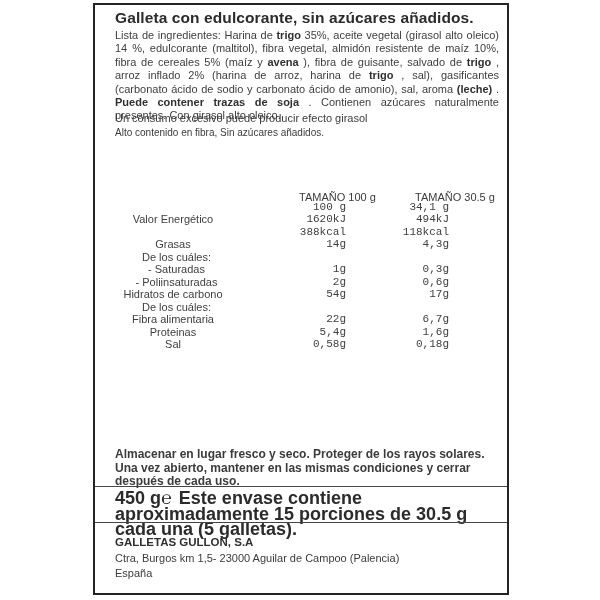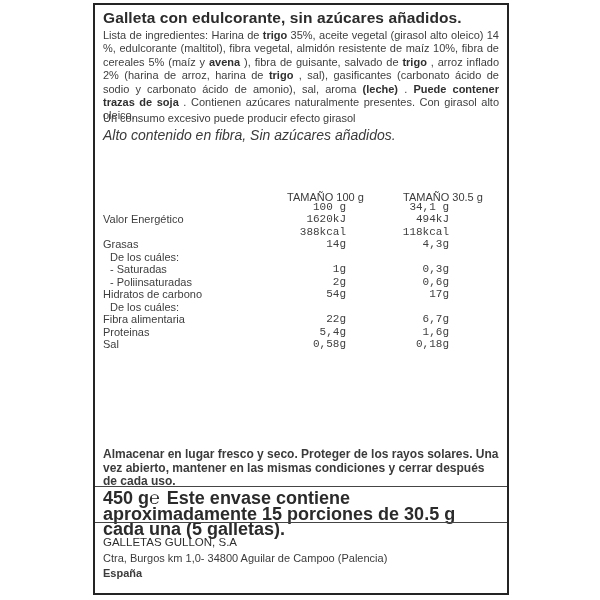--- a/index.html
+++ b/index.html
@@ -7,56 +7,56 @@
   body {
     font-family:"Liberation Sans", sans-serif;
     color:#3b3b3b;
     position:relative;
     overflow:hidden;
   }
   .label-box {
     position:absolute; left:93px; top:3px; width:416px; height:592px;
     background:#fff; border:2px solid #242424;
   }
-  .sec { position:absolute; left:8px; right:8px; }
+  .sec { position:absolute; left:20px; right:8px; }
   .title {
     top:4px; font-size:15.5px; font-weight:bold; color:#2b2b2b;
     letter-spacing:0.1px; white-space:nowrap;
   }
   .ingredients {
     top:24px; font-size:11px; line-height:13.4px; text-align:justify; color:#3e3e3e;
   }
   .ingredients b { color:#303030; }
   .warning { top:107px; font-size:11px; }
-  .claims  { top:122px; font-size:14px;font-style:italic; }
+  .claims  { top:122px; font-size:10px; }
   .thead { top:152px; height:14px; font-size:11px;margin-top:34px; }
   .thead .h1 { position:absolute; left:184px; white-space:nowrap; }
   .thead .h2 { position:absolute; left:300px; white-space:nowrap; }
   table.nutri {
     position:absolute; left:8px; top:196px; width:346px;
     border-collapse:collapse; table-layout:fixed;
   }
   table.nutri td {
     font-size:11px; line-height:12.45px; padding:0;
     white-space:nowrap; vertical-align:top; color:#3e3e3e;
   }
-  td.n-name { text-align:left; }
+  td.n-name { text-align:center; }
   td.n-name.ind { padding-left:7px; }
   td.n-val  { text-align:right;font-family:Liberation Mono, monospace; }
   .storage { top:443px; font-size:12px; line-height:13.5px;font-weight:bold; }
   .rule { position:absolute; left:0; right:0; height:1px; background:#454545; }
   .rule-1 { top:481px; }
   .rule-2 { top:517px; }
   .netweight {
     top:486px; font-size:18px; font-weight:bold; line-height:15.5px; color:#2b2b2b;
   }
   .netweight .emark { margin-right:7px; }
-  .mfg-name    { top:531px; font-size:11.5px; font-weight:normal; color:#2f2f2f; }
+  .mfg-name    { top:531px; font-size:11.5px; font-weight:bold; color:#2f2f2f; }
   .mfg-address { top:547px; font-size:11px; }
-  .mfg-country { top:562px; font-size:11px;font-weight:bold; }
+  .mfg-country { top:562px; font-size:11px; }
 </style>
 </head>
 <body>
 
 <div class="label-box">
 
   <div class="sec title">Galleta con edulcorante, sin azúcares añadidos.</div>
 
   <div class="sec ingredients"><span>Lista de ingredientes: Harina de </span><b>trigo</b><span> 35%, aceite vegetal (girasol alto oleico) 14 %, edulcorante (maltitol), fibra vegetal, almidón resistente de maíz 10%, fibra de cereales 5% (maíz y </span><b>avena</b><span> ), fibra de guisante, salvado de </span><b>trigo</b><span> , arroz inflado 2% (harina de arroz, harina de </span><b>trigo</b><span> , sal), gasificantes (carbonato ácido de sodio y carbonato ácido de amonio), sal, aroma </span><b>(leche)</b><span> . </span><b>Puede contener trazas de soja</b><span> . Contienen azúcares naturalmente presentes. Con girasol alto oleico.</span></div>
 
@@ -143,16 +143,16 @@
 
   <div class="rule rule-1"></div>
 
   <div class="sec netweight">
     <span>450 g</span><span class="emark">℮</span><span>Este envase contiene aproximadamente 15 porciones de 30.5 g cada una (5 galletas).</span>
   </div>
 
   <div class="rule rule-2"></div>
 
   <div class="sec mfg-name">GALLETAS GULLON, S.A</div>
-  <div class="sec mfg-address">Ctra, Burgos km 1,0- 34800 Aguilar de Campoo (Palencia)</div>
+  <div class="sec mfg-address">Ctra, Burgos km 1,5- 23000 Aguilar de Campoo (Palencia)</div>
   <div class="sec mfg-country">España</div>
 
 </div>
 
 </body></html>

